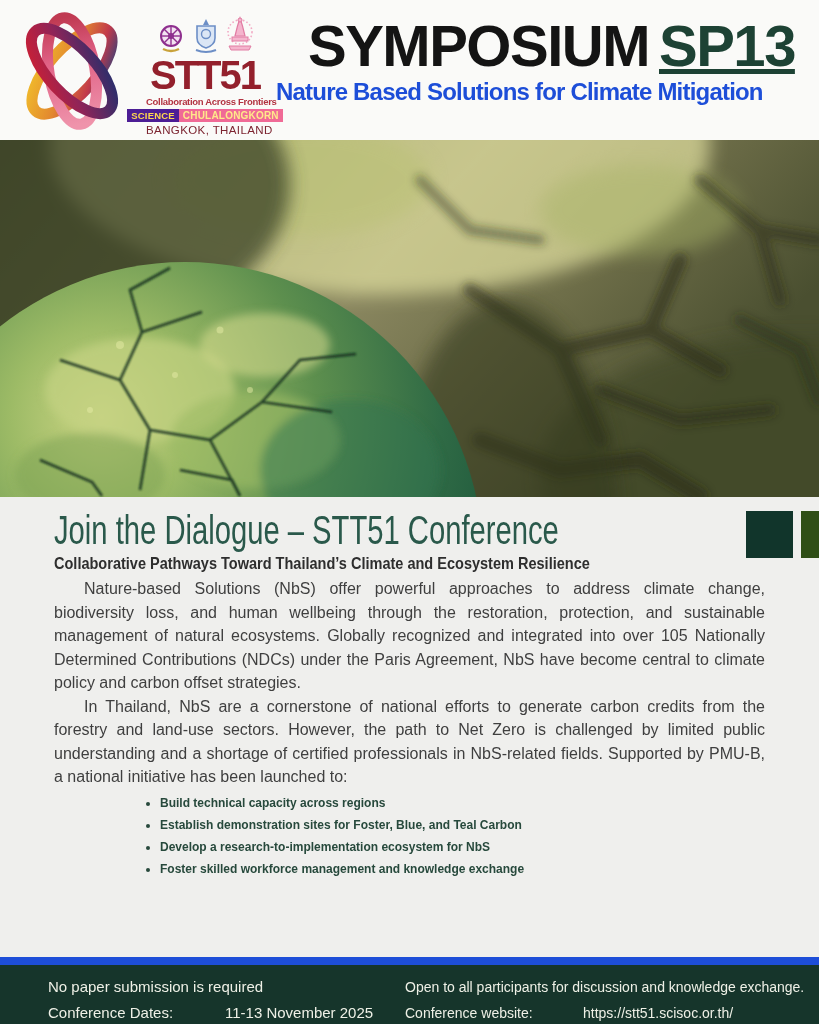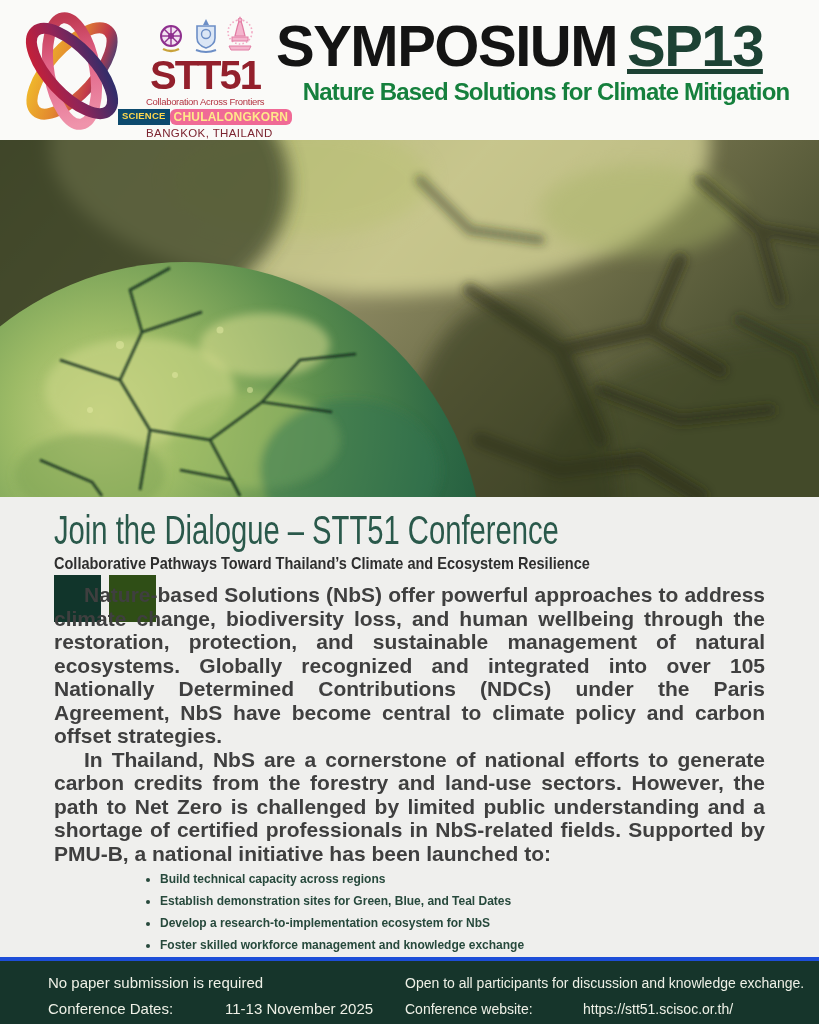--- a/index.html
+++ b/index.html
@@ -6,54 +6,54 @@
   html,body { background:#888; }
   body { font-family:"Liberation Sans", sans-serif; }
   .poster{ position:relative; width:819px; height:1024px; margin:0 auto; background:#efefed; overflow:hidden; }
 
   
   .header{ position:relative; height:140px; background:#fafaf8; box-shadow:0 1px 2px rgba(0,0,0,.25); }
   .orbit-logo{ position:absolute; left:8px; top:10px; }
   .logo-text{ position:absolute; left:146px; top:14px; width:118px; text-align:center; }
   .emblems{ display:flex; justify-content:center; gap:6px; height:40px; align-items:flex-end; }
   .stt51{ font-size:40px; font-weight:700; letter-spacing:-2px; color:#93202c; line-height:42px; }
-  .tagline{ font-size:9.5px; font-weight:400; color:#b23341; white-space:nowrap; letter-spacing:-0.3px; }
+  .tagline{ font-size:9.5px; font-weight:700; color:#b23341; white-space:nowrap; letter-spacing:-0.3px; }
   .badges{ display:flex; justify-content:center; margin-top:2px; }
-  .badge-science{ background:#0c4a6e; color:#ffd84f; font-size:9.5px; font-weight:700; padding:1px 4px; letter-spacing:.2px;}
-  .badge-chula{ background:#f06a96; color:#ffe98a; font-size:12px; font-weight:700; padding:1px 4px; letter-spacing:.2px;border-radius:6px;}
+  .badge-science{ background:#4c1d95; color:#ffd84f; font-size:9.5px; font-weight:700; padding:1px 4px; letter-spacing:.2px;}
+  .badge-chula{ background:#f06a96; color:#ffe98a; font-size:10px; font-weight:700; padding:1px 4px; letter-spacing:.2px;}
   .location{ margin-top:2px; font-size:11.5px; font-weight:400; color:#7c2430; letter-spacing:.4px; white-space:nowrap; }
 
   .title-block{ position:absolute; left:276px; top:16px; width:540px; }
   .main-title{ font-size:58px; font-weight:700; letter-spacing:-1.5px; line-height:60px; white-space:nowrap; }
-  .main-title .word-sym{ color:#141414; }
+  .main-title .word-sym{ color:#141414;margin-left:32px; }
   .main-title .word-code{ color:#1d4234; margin-left:10px;text-decoration:underline; }
-  .sub-title{ margin-top:2px; font-size:24px; font-weight:700; letter-spacing:-0.8px; color:#15803d; white-space:nowrap;text-align:center; }
+  .sub-title{ margin-top:2px; font-size:24px; font-weight:700; letter-spacing:-0.8px; color:#1d4ed8; white-space:nowrap; }
 
   
   .hero{ position:relative; height:357px; overflow:hidden; background:#6e7047; }
   .hero svg{ display:block; }
 
   
   .content{ padding:12px 54px 0 54px; height:460px; overflow:hidden; }
-  .section-head{ display:flex; justify-content:space-between; align-items:flex-start; height:64px; margin-bottom:10px;flex-direction:column; }
+  .section-head{ display:flex; justify-content:space-between; align-items:flex-start; height:64px; margin-bottom:4px; }
   .section-title{ font-size:40px; font-weight:400; color:#2a594b; line-height:42px; white-space:nowrap;
                   transform:scaleX(.73); transform-origin:left top; }
   .section-sub{ font-size:16.5px; font-weight:700; color:#2e2e2e; white-space:nowrap; margin-top:3px;
                 transform:scaleX(.88); transform-origin:left top; }
   .swatches{ display:flex; gap:8px; margin-top:2px; }
   .swatch{ width:47px; height:47px; display:inline-block; }
 
-  .bodytext p{ font-size:21px; line-height:23.5px; color:#3f3f3f; text-align:justify; text-indent:30px;font-weight:bold; }
+  .bodytext p{ font-size:16px; line-height:23.5px; color:#3f3f3f; text-align:justify; text-indent:30px; }
   .bodytext ul{ margin:3px 0 3px 0; padding-left:106px; }
   .bodytext li{ font-size:12px; line-height:22px; font-weight:700; color:#27493c; }
   .bodytext li::marker{ color:#27493c; }
 
   
   .footer{ position:absolute; left:0; bottom:0; width:819px; height:67px; background:#16352b;
-           border-top:4px solid #1d4ed8; color:#eef0e6; display:flex; }
+           border-top:8px solid #1d4ed8; color:#eef0e6; display:flex; }
   .fcol{ padding-top:9px; }
   .fcol-left{ margin-left:48px; width:340px; }
   .fcol-right{ margin-left:17px; width:400px; }
   .fline{ font-size:15px; line-height:26px; white-space:nowrap; }
   .fcol-right .fline{ font-size:14px; }
   .fpair{ display:flex; }
   .fpair .flabel{ width:177px; }
   .fcol-right .fpair .flabel{ width:178px; }
   a.fvalue{ color:#eef0e6; text-decoration:none; }
 </style>
@@ -225,21 +225,21 @@
         <span class="swatch" style="background-color: rgb(47, 78, 22);"></span>
 
       </div>
     </div>
 
     <div class="bodytext">
       <p>Nature-based Solutions (NbS) offer powerful approaches to address climate change, biodiversity loss, and human wellbeing through the restoration, protection, and sustainable management of natural ecosystems. Globally recognized and integrated into over 105 Nationally Determined Contributions (NDCs) under the Paris Agreement, NbS have become central to climate policy and carbon offset strategies.</p>
       <p>In Thailand, NbS are a cornerstone of national efforts to generate carbon credits from the forestry and land-use sectors. However, the path to Net Zero is challenged by limited public understanding and a shortage of certified professionals in NbS-related fields. Supported by PMU-B, a national initiative has been launched to:</p>
       <ul>
         <li>Build technical capacity across regions</li>
-        <li>Establish demonstration sites for Green, Blue, and Teal Dates</li>
+        <li>Establish demonstration sites for Foster, Blue, and Teal Carbon</li>
         <li>Develop a research-to-implementation ecosystem for NbS</li>
         <li>Foster skilled workforce management and knowledge exchange</li>
       </ul>
     </div>
   </div>
 
   <div class="footer">
     <div class="fcol fcol-left">
       <div class="fline">No paper submission is required</div>
       <div class="fline fpair">

